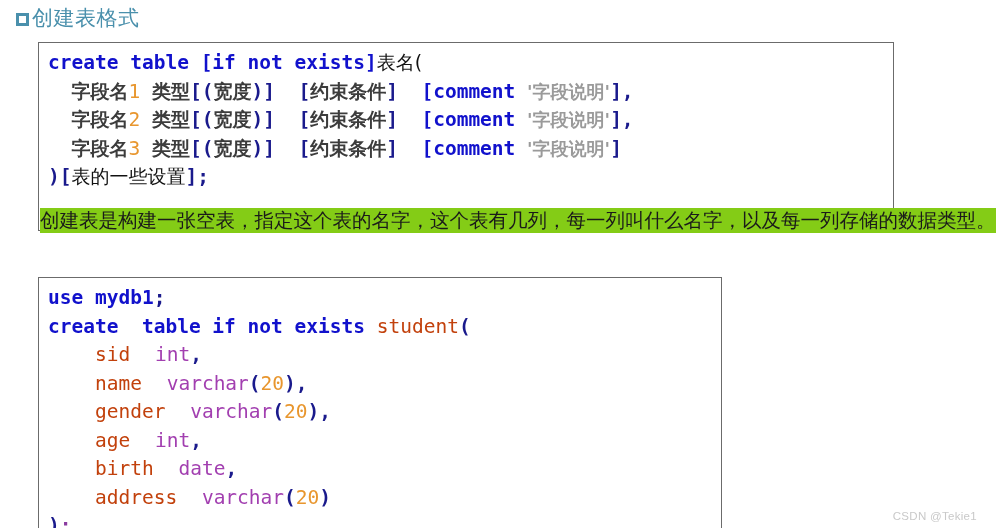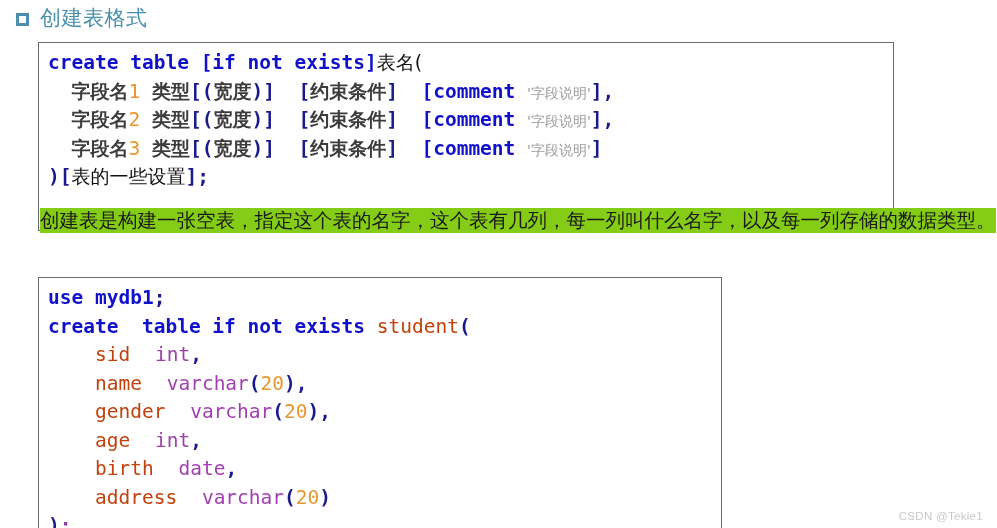--- a/index.html
+++ b/index.html
@@ -13,21 +13,21 @@
     height: 528px;
     overflow: hidden;
     font-family: "Liberation Sans", "DejaVu Sans", sans-serif;
     position: relative;
   }
 
   
   .page-heading {
     display: flex;
     align-items: center;
-    gap: 11px;
+    gap: 3px;
     padding: 6px 0 0 16px;
     height: 30px;
     box-sizing: border-box;
   }
   .bullet-square {
     width: 13px;
     height: 13px;
     border: 3px solid #4a90ac;
     box-sizing: border-box;
     flex: 0 0 auto;
@@ -73,23 +73,23 @@
 
   
   .kw      { color: #1111cc; font-weight: bold; }
   .punct   { color: #1a1a8c; font-weight: bold; }
   .cn      { color: #3c3c3c; font-weight: bold;
              font-family: "DejaVu Sans", "Liberation Sans", sans-serif;
              font-size: 19px; }
   .cn-dark { color: #111111; font-weight: normal;
              font-family: "DejaVu Sans", "Liberation Sans", sans-serif;
              font-size: 19px; }
-  .cn-mute { color: #9a9a9a; font-weight: normal;
+  .cn-mute { color: #9a9a9a; font-weight: bold;
              font-family: "DejaVu Sans", "Liberation Sans", sans-serif;
-             font-size: 14px; }
+             font-size: 18px; }
   .num     { color: #e8962e; }
   .ident   { color: #c2410c; }
   .type    { color: #a23fb0; margin-left: 13px; }
   .semi    { color: #8a3ba0; font-weight: bold; }
 
   
   #note-block {
     position: absolute;
     left: 40px;
     top: 206px;
@@ -102,21 +102,21 @@
   #note-block .hl {
     background: #84cc16;
     box-decoration-break: clone;
     -webkit-box-decoration-break: clone;
     padding: 1px 0;
   }
 
   
   #watermark {
     position: absolute;
-    right: 14px;
+    right: 20px;
     bottom: 6px;
     font-size: 11.5px;
     color: #c9c9c9;
     font-family: "Liberation Sans", sans-serif;
     letter-spacing: 0.3px;
   }
 </style>
 </head>
 <body>
 

